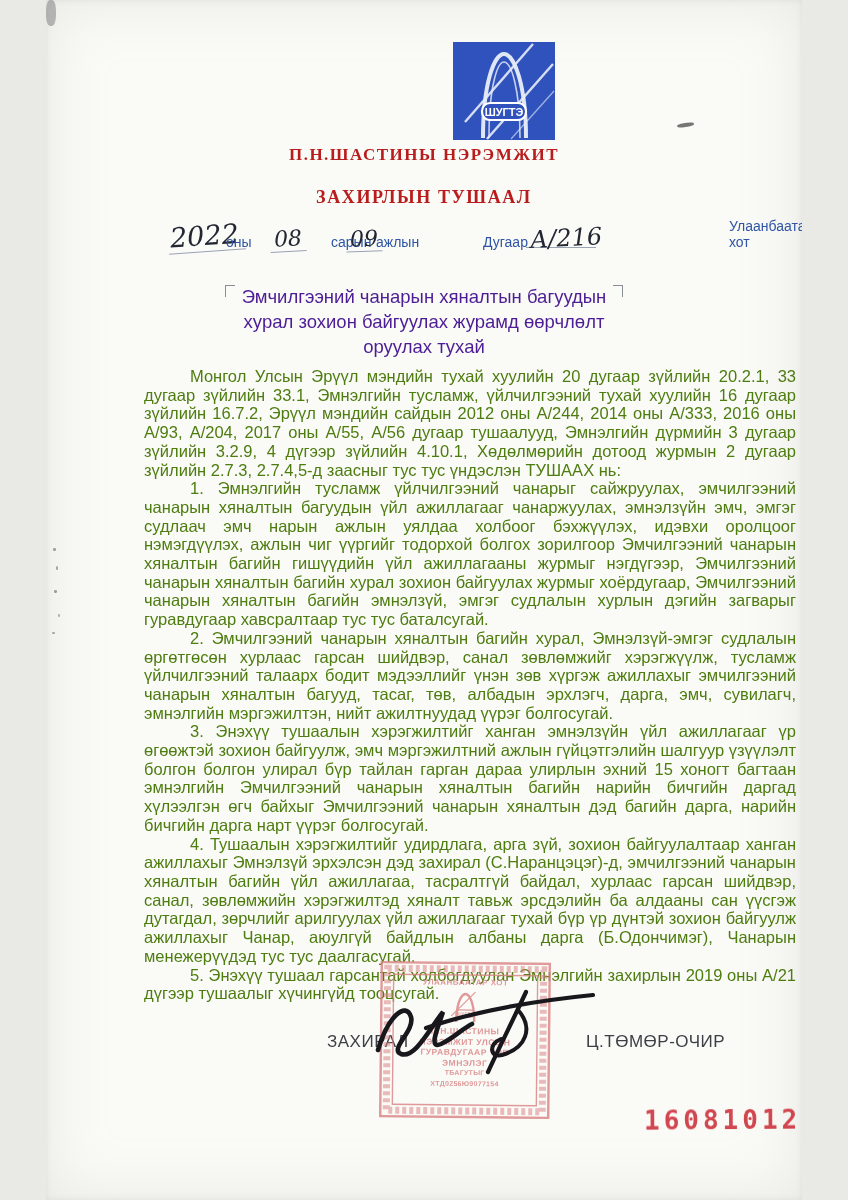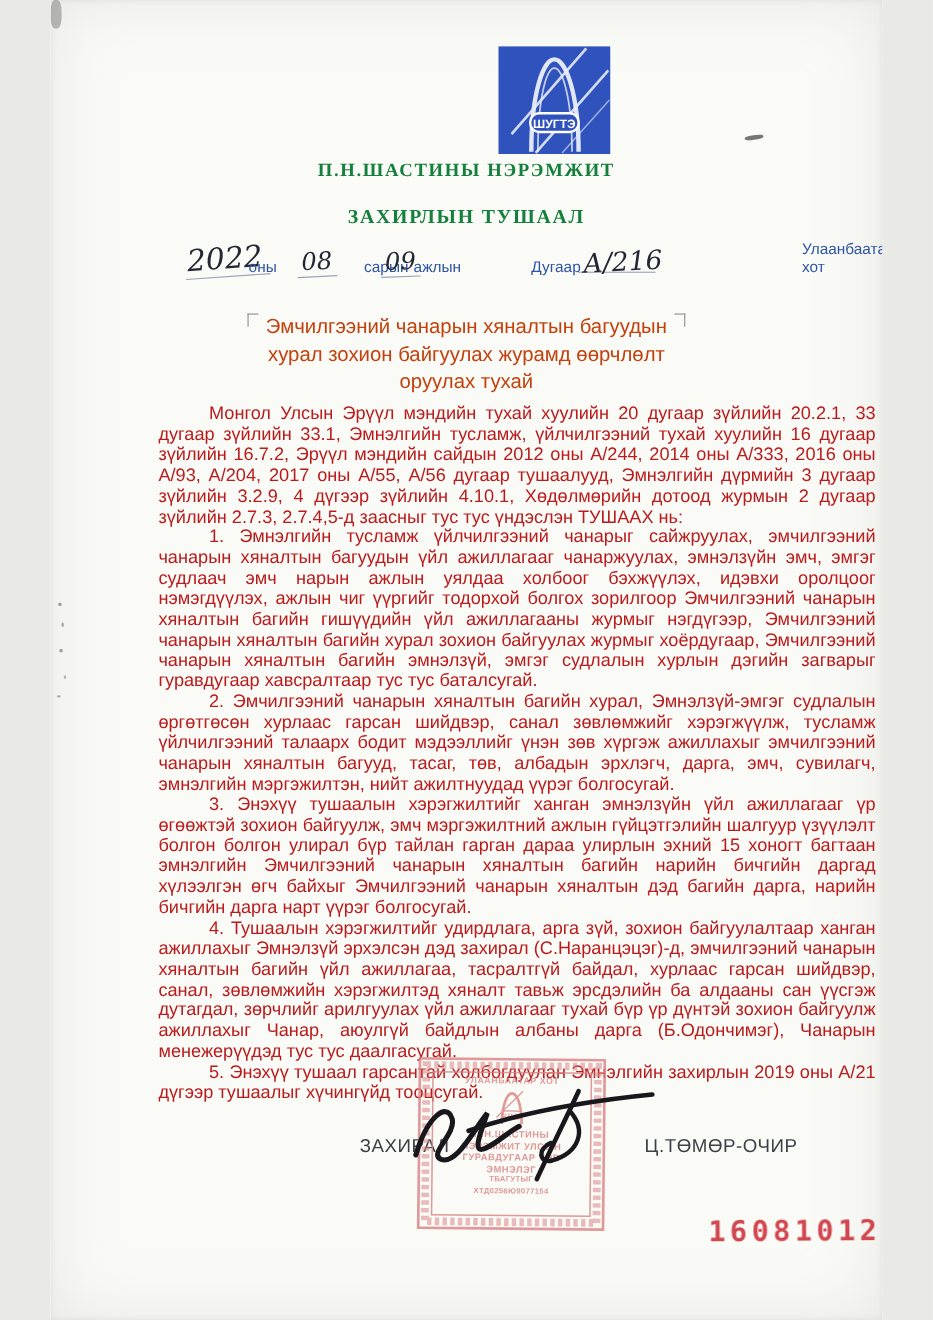--- a/index.html
+++ b/index.html
@@ -8,47 +8,47 @@
     background:#fafaf7;
     box-shadow:inset 0 0 60px rgba(180,180,170,.25), inset 0 0 6px rgba(120,120,110,.15);
     overflow:hidden;
     font-family:"Liberation Sans",sans-serif;
     color:#43464c;
   }
   
   .logo{position:absolute;left:407px;top:42px;width:102px;height:98px;}
   
   .header{position:absolute;left:0;top:144px;width:100%;text-align:center;
-          font-family:"Liberation Serif",serif;color:#15803d;line-height:21px;}
+          font-family:"Liberation Serif",serif;color:#b91c1c;line-height:21px;}
   .header .h1{font-size:17px;font-weight:600;letter-spacing:1.5px;}
   .header .h2{font-size:18px;font-weight:700;letter-spacing:1.2px;}
   .header .h3{font-size:18px;font-weight:700;letter-spacing:1.6px;margin-top:22px;}
   
   .dateline{position:absolute;left:0;top:212px;width:100%;height:44px;font-size:14px;color:#2e55a6;}
   .dl{position:absolute;bottom:6px;}
   .hand{font-family:"DejaVu Serif",serif;font-style:italic;color:#232633;}
   .hw-year{left:122px;bottom:4px;font-size:27px;transform:rotate(-4deg);border-bottom:1px solid #9aa3b5;padding:0 6px 0 2px;}
   .lb-ony{left:180px;}
   .hw-month{left:224px;bottom:4px;font-size:22px;transform:rotate(-3deg);border-bottom:1px solid #9aa3b5;padding:0 4px;}
   .lb-saryn{left:253px;padding-left:32px;}
   .hw-day{left:300px;bottom:4px;font-size:22px;transform:rotate(-2deg);border-bottom:1px solid #9aa3b5;padding:0 4px;}
   .lb-odor{left:330px;}
   .lb-dugaar{left:437px;}
   .hw-number{left:484px;bottom:4px;font-size:24px;transform:rotate(-3deg);}
   .num-line{position:absolute;left:480px;bottom:8px;width:70px;border-bottom:1px solid #9aa3b5;}
   .lb-city{left:683px;}
   
   .doc-title{position:absolute;left:0;top:284px;width:100%;text-align:center;
-             font-size:18.5px;line-height:25px;color:#c2410c;}
+             font-size:18.5px;line-height:25px;color:#4c1d95;}
   .bracket{display:inline-block;width:9px;height:11px;vertical-align:top;margin-top:1px;}
   .bracket.l{border-left:1.5px solid #8a8f96;border-top:1.5px solid #8a8f96;margin-right:7px;}
   .bracket.r{border-right:1.5px solid #8a8f96;border-top:1.5px solid #8a8f96;margin-left:7px;}
   
   .body-text{position:absolute;left:98px;top:367px;width:652px;
-             font-size:16.5px;line-height:18.7px;text-align:justify;color:#b91c1c;}
+             font-size:16.5px;line-height:18.7px;text-align:justify;color:#4d7c0f;}
   .body-text p{margin:0;text-indent:46px;}
   
   .sig-row{position:absolute;left:0;top:1032px;width:100%;font-size:17px;color:#3c3f45;}
   .sig-role{position:absolute;left:281px;top:0;letter-spacing:.5px;}
   .sig-name{position:absolute;left:540px;top:0;letter-spacing:.5px;}
   .sig-scribble{position:absolute;left:322px;top:986px;width:250px;height:92px;z-index:6;}
   
   .stamp{position:absolute;left:333px;top:961px;width:172px;height:158px;
          transform:rotate(.6deg);opacity:.82;z-index:4;color:#d98484;}
   .stamp .inner{position:absolute;left:0;top:0;width:100%;height:100%;text-align:center;

